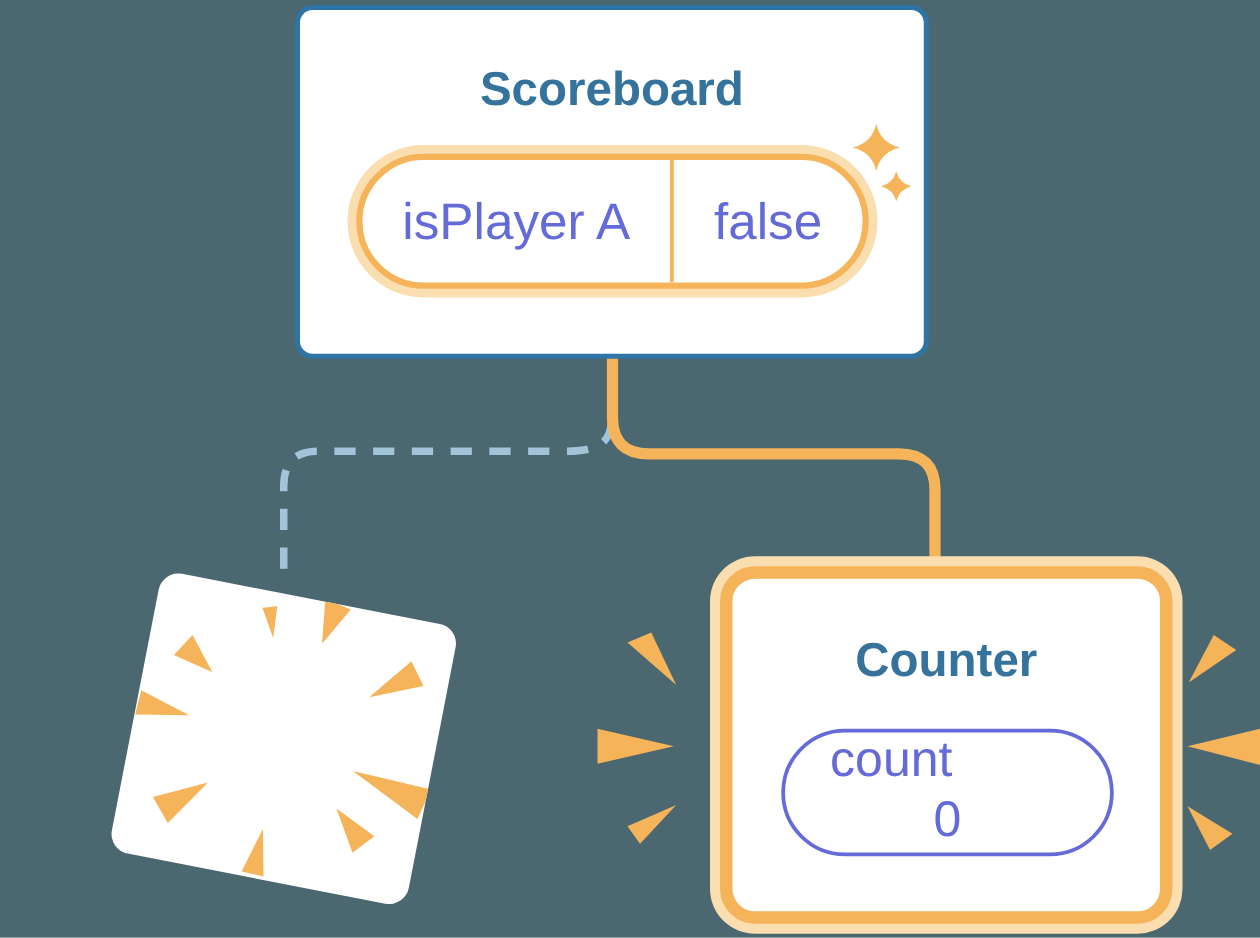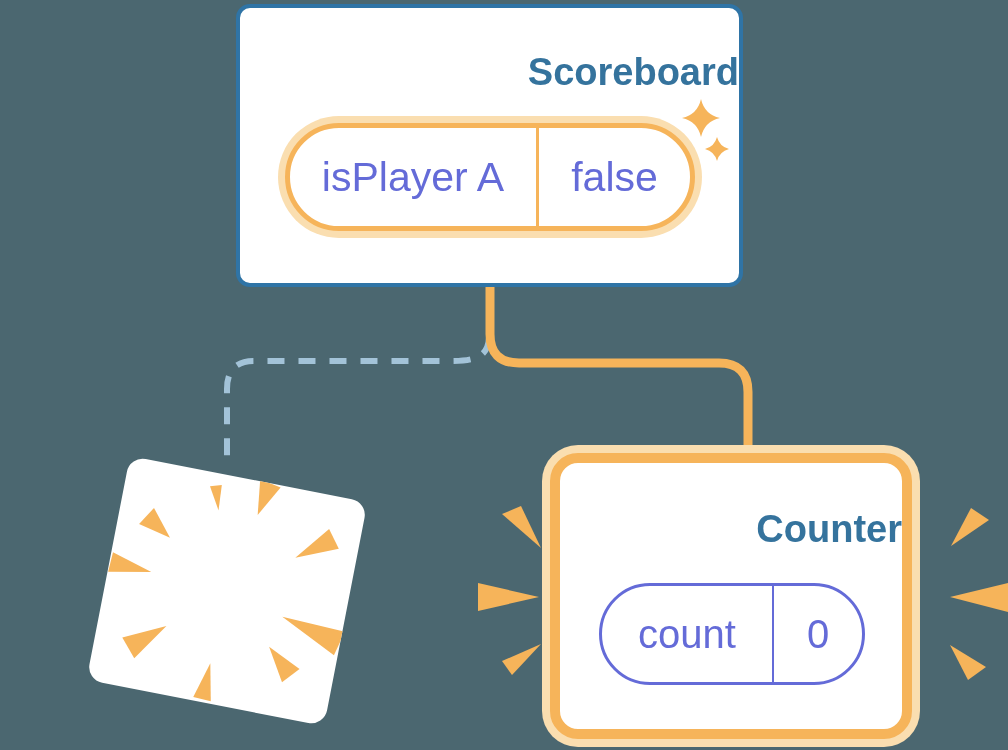--- a/index.html
+++ b/index.html
@@ -18,27 +18,27 @@
   .burst polygon{fill:var(--orange,#F6B45A);}
 
   
   .card{position:absolute;background:var(--card-white,#fff);box-sizing:border-box;}
   .scoreboard{
     left:236px;top:4px;width:507px;height:283px;
     border:4px solid var(--blue-border,#2F74A6);
     border-radius:14px;
   }
   .counter{
-    left:550px;top:453px;width:362px;height:286px;
+    left:576px;top:453px;width:362px;height:286px;
     border:10px solid var(--orange,#F6B45A);
     border-radius:28px;
     box-shadow:0 0 0 8px var(--orange-light,#FADEB0);
   }
   .card-title{
-    position:absolute;left:0;right:0;text-align:right;
+    position:absolute;left:0;right:0;text-align:center;
     font-size:38px;line-height:44px;font-weight:bold;
     color:var(--blue-text,#35739D);
   }
   .scoreboard .card-title{top:42px;}
   .counter .card-title{top:44px;}
 
   
   .pill{position:absolute;display:flex;align-items:stretch;background:var(--card-white,#fff);box-sizing:border-box;overflow:hidden;}
   .pill-cell{display:flex;align-items:center;justify-content:center;color:var(--purple,#646BD8);}
   .pill-orange{
@@ -49,20 +49,21 @@
   }
   .pill-orange .pill-cell{font-size:41px;}
   .pill-orange .pill-label{width:246px;}
   .pill-orange .pill-divider{width:3px;background:var(--orange,#F6B45A);}
   .pill-orange .pill-value{flex:1;font-weight:normal;}
 
   .pill-purple{
     left:39px;top:120px;width:266px;height:102px;
     border:3px solid var(--purple,#646BD8);
     border-radius:55px;
+    flex-direction:column;
   }
   .pill-purple .pill-cell{font-size:40px;}
   .pill-purple .pill-label{width:170px;}
   .pill-purple .pill-divider{width:2px;background:var(--purple,#646BD8);}
   .pill-purple .pill-value{flex:1;}
 
   
   .sparkles{position:absolute;left:668px;top:90px;width:80px;height:80px;}
   .sparkles path{fill:var(--orange,#F6B45A);}
 

